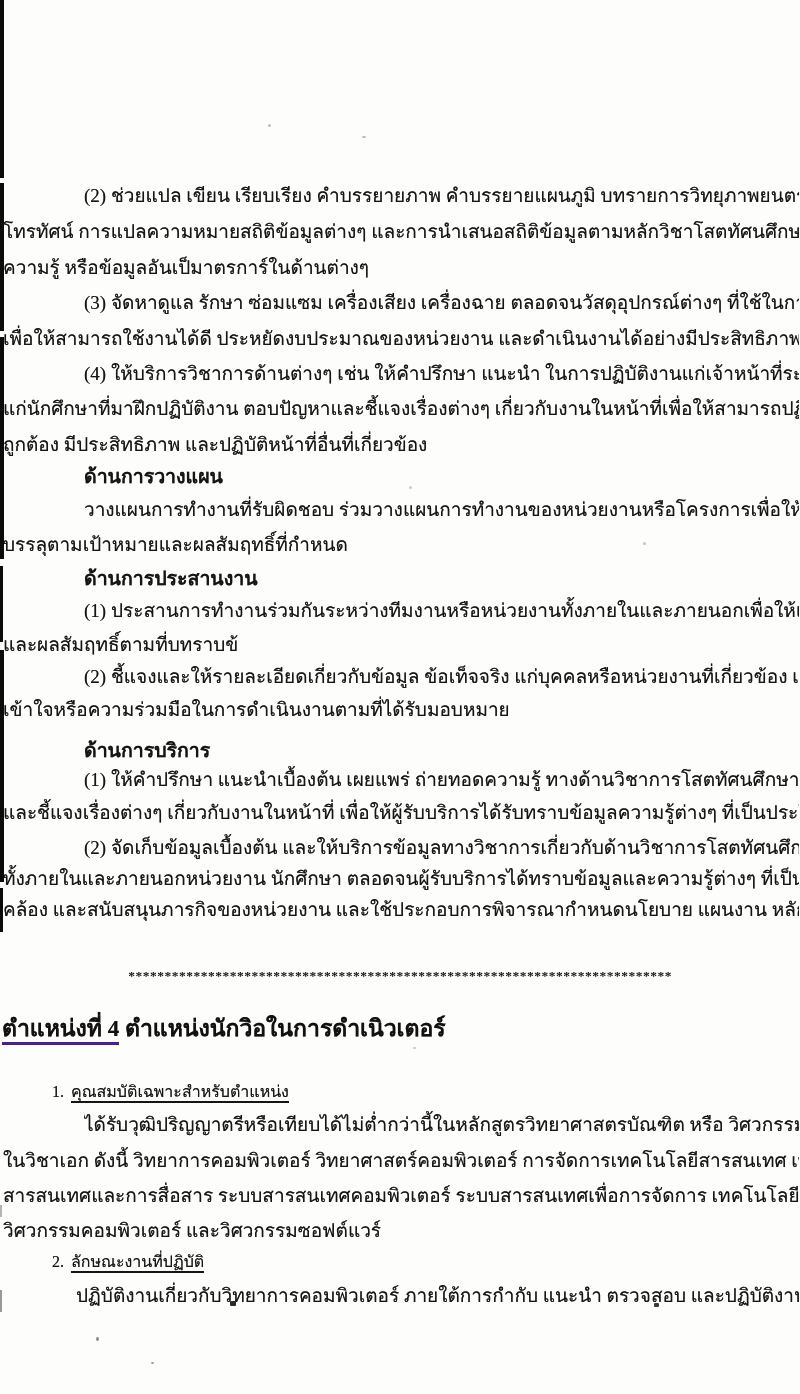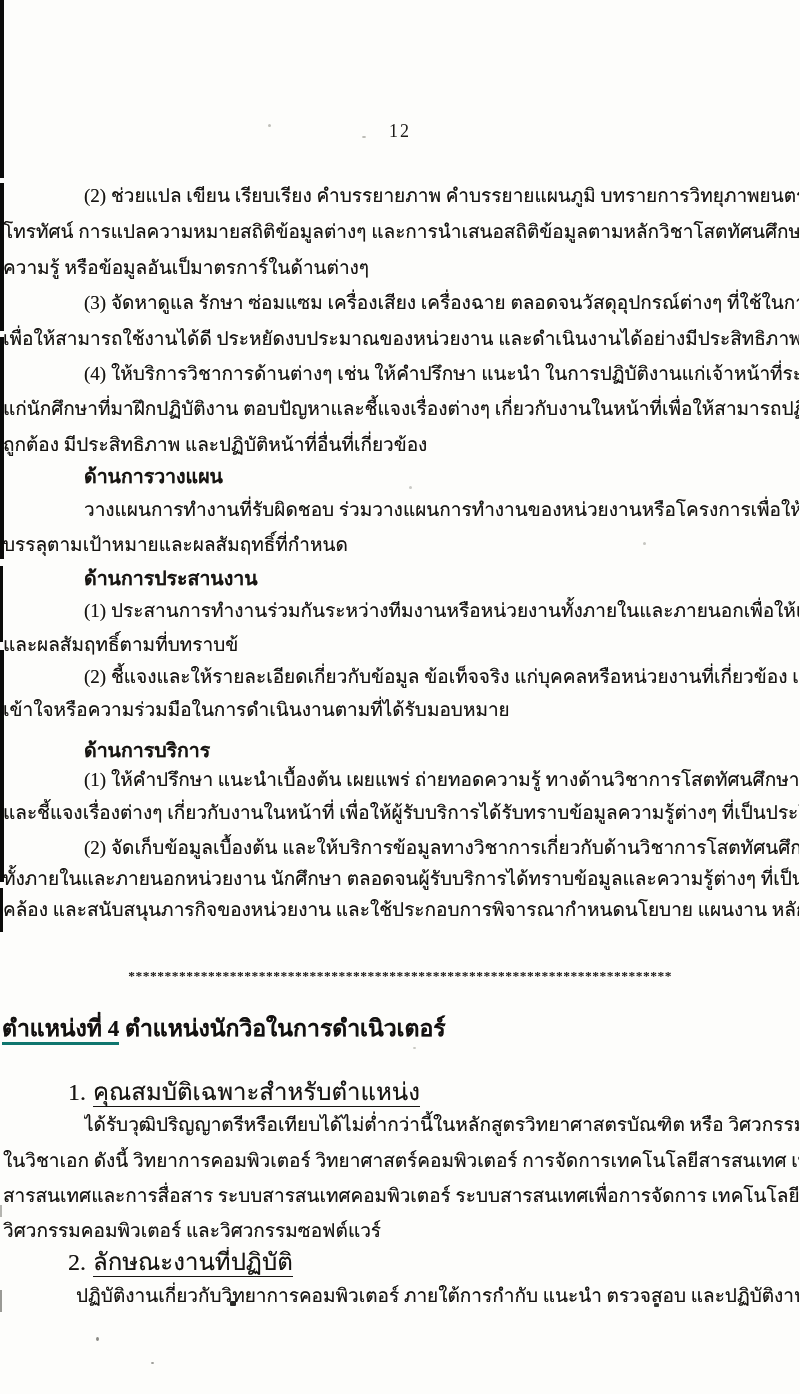--- a/index.html
+++ b/index.html
@@ -17,44 +17,43 @@
     text-align:center;font-size:18px;letter-spacing:2px;color:#1c1a17;
   }
   .ln{
     position:absolute;left:3px;right:1px;
     font-size:19px;line-height:30px;height:30px;
     white-space:nowrap;overflow:hidden;
     text-shadow:0 0 .4px rgba(20,18,15,.55);
   }
   .ind{left:84px;}
   .hd{left:84px;font-weight:bold;font-size:19.5px;}
-  .num{left:52px;font-size:24px;margin-left:16px;}
+  .num{left:52px;font-size:16px;}
   .num .no{margin-right:7px;}
   .u{border-bottom:2px solid #171512;padding-bottom:1px;}
   .divider{
     position:absolute;left:0;right:0;top:968px;
     text-align:center;font-size:13.5px;font-weight:bold;
     letter-spacing:.5px;white-space:nowrap;color:#141210;
   }
   .doc-title{
     position:absolute;left:2px;top:1012px;
     font-size:23px;font-weight:bold;line-height:34px;
     white-space:nowrap;color:#131110;
     text-shadow:0 0 .5px rgba(20,18,15,.6);
   }
-  .doc-title .u{border-bottom:3px solid #0f766e;padding-bottom:1px;}
+  .doc-title .u{border-bottom:3px solid #4c1d95;padding-bottom:1px;}
   .strip{position:absolute;left:0;width:4px;background:#0b0b0a;}
   .speck{position:absolute;border-radius:50%;}
 </style>
 </head>
 <body>
 
 <div class="page">
 
-  <div class="pageno">12</div>
 
   <div class="ln ind" style="top:181px">(2) ช่วยแปล เขียน เรียบเรียง คำบรรยายภาพ คำบรรยายแผนภูมิ บทรายการวิทยุภาพยนตร์ หรือ</div>
   <div class="ln" style="top:217px">โทรทัศน์ การแปลความหมายสถิติข้อมูลต่างๆ และการนำเสนอสถิติข้อมูลตามหลักวิชาโสตทัศนศึกษา เพื่อเผยแพร่</div>
   <div class="ln" style="top:253px">ความรู้ หรือข้อมูลอันเป็มาตรการ์ในด้านต่างๆ</div>
   <div class="ln ind" style="top:288px">(3) จัดหาดูแล รักษา ซ่อมแซม เครื่องเสียง เครื่องฉาย ตลอดจนวัสดุอุปกรณ์ต่างๆ ที่ใช้ในการปฏิบัติงาน</div>
   <div class="ln" style="top:324px">เพื่อให้สามารถใช้งานได้ดี ประหยัดงบประมาณของหน่วยงาน และดำเนินงานได้อย่างมีประสิทธิภาพ</div>
   <div class="ln ind" style="top:359px">(4) ให้บริการวิชาการด้านต่างๆ เช่น ให้คำปรึกษา แนะนำ ในการปฏิบัติงานแก่เจ้าหน้าที่ระดับรองลงมาและ</div>
   <div class="ln" style="top:394px">แก่นักศึกษาที่มาฝึกปฏิบัติงาน ตอบปัญหาและชี้แจงเรื่องต่างๆ เกี่ยวกับงานในหน้าที่เพื่อให้สามารถปฏิบัติงานได้อย่าง</div>
   <div class="ln" style="top:430px">ถูกต้อง มีประสิทธิภาพ และปฏิบัติหน้าที่อื่นที่เกี่ยวข้อง</div>
 

